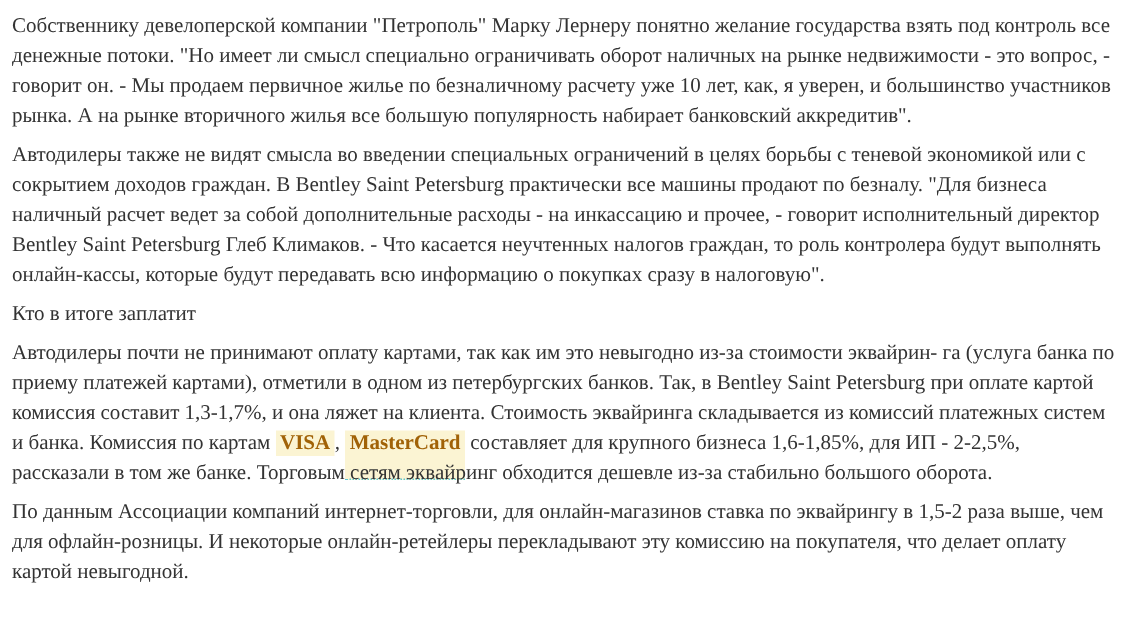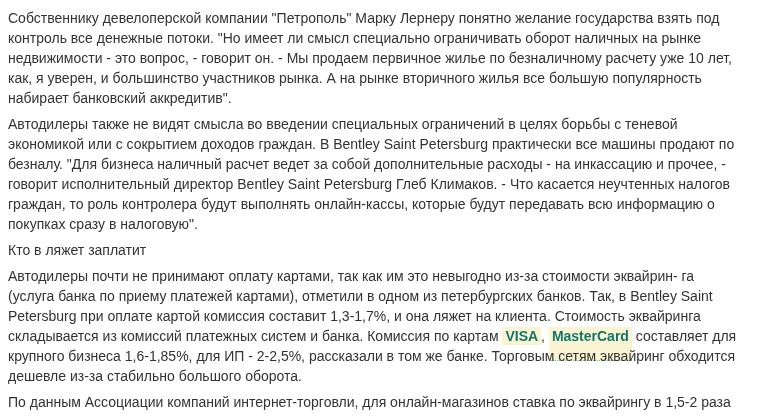--- a/index.html
+++ b/index.html
@@ -19,46 +19,47 @@
       width: 752px;
       padding: 8px 8px 0 8px;
       font-family: "Liberation Sans", sans-serif;
       font-size: 14px;
       line-height: 20px;
       color: #333333;
       text-align: left;
     }
     .article p {
       margin: 0 0 6px 0;
+      font-family: Liberation Serif, serif;
     }
     .subheading {
       font-weight: normal;
     }
     .term {
       background: #fbf4d3;
       font-weight: bold;
-      color: #0f766e;
+      color: #a16207;
       padding: 1px 3px;
       white-space: nowrap;
     }
     .term-underlined {
       border-bottom: 1px dotted #5fc6d2;
       padding-bottom: 16px;
     }
   </style>
 </head>
 <body>
 
 <div class="page">
   <div class="article">
 
     <p>Собственнику девелоперской компании "Петрополь" Марку Лернеру понятно желание государства взять под контроль все денежные потоки. "Но имеет ли смысл специально ограничивать оборот наличных на рынке недвижимости - это вопрос, - говорит он. - Мы продаем первичное жилье по безналичному расчету уже 10 лет, как, я уверен, и большинство участников рынка. А на рынке вторичного жилья все большую популярность набирает банковский аккредитив".</p>
 
     <p>Автодилеры также не видят смысла во введении специальных ограничений в целях борьбы с теневой экономикой или с сокрытием доходов граждан. В Bentley Saint Petersburg практически все машины продают по безналу. "Для бизнеса наличный расчет ведет за собой дополнительные расходы - на инкассацию и прочее, - говорит исполнительный директор Bentley Saint Petersburg Глеб Климаков. - Что касается неучтенных налогов граждан, то роль контролера будут выполнять онлайн-кассы, которые будут передавать всю информацию о покупках сразу в налоговую".</p>
 
-    <p class="subheading">Кто в ляжет заплатит</p>
+    <p class="subheading">Кто в итоге заплатит</p>
 
     <p><span>Автодилеры почти не принимают оплату картами, так как им это невыгодно из-за стоимости эквайрин- га (услуга банка по приему платежей картами), отметили в одном из петербургских банков. Так, в Bentley Saint Petersburg при оплате картой комиссия составит 1,3-1,7%, и она ляжет на клиента. Стоимость эквайринга складывается из комиссий платежных систем и банка. Комиссия по картам </span><span class="term">VISA</span><span>, </span><span class="term term-underlined">MasterCard</span><span> составляет для крупного бизнеса 1,6-1,85%, для ИП - 2-2,5%, рассказали в том же банке. Торговым сетям эквайринг обходится дешевле из-за стабильно большого оборота.</span></p>
 
     <p>По данным Ассоциации компаний интернет-торговли, для онлайн-магазинов ставка по эквайрингу в 1,5-2 раза выше, чем для офлайн-розницы. И некоторые онлайн-ретейлеры перекладывают эту комиссию на покупателя, что делает оплату картой невыгодной.</p>
 
   </div>
 </div>
 
 </body></html>

